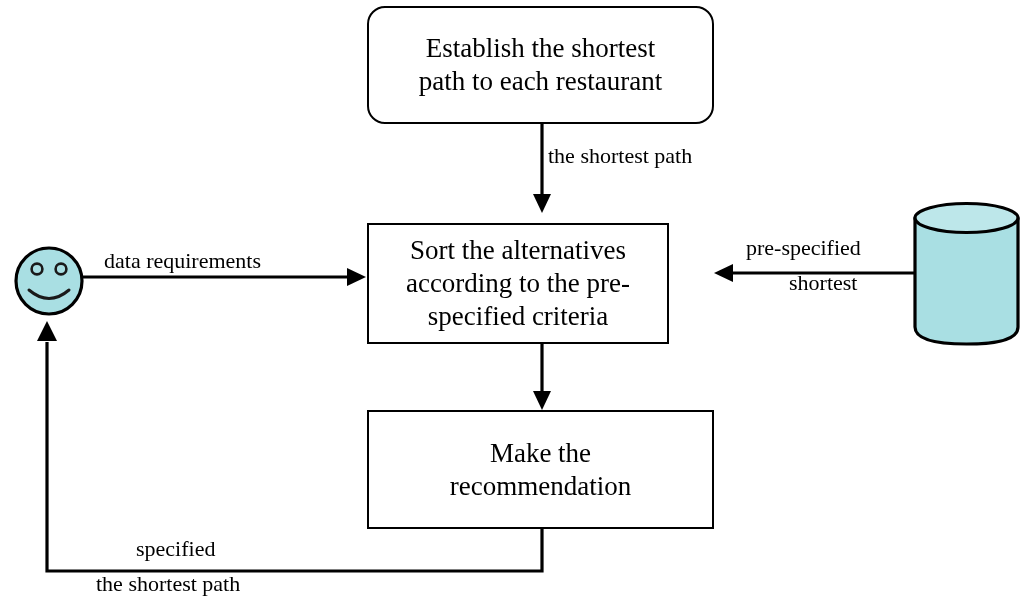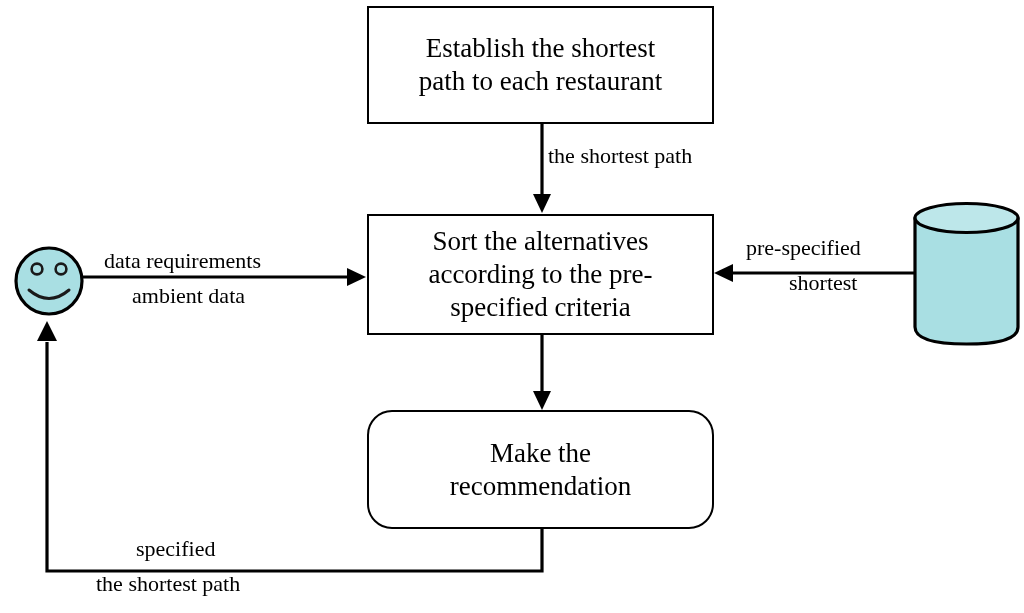--- a/index.html
+++ b/index.html
@@ -41,35 +41,35 @@
     display: block;
     padding: 0 10px;
     white-space: pre-line;
   }
   #box-establish {
     left: 367px;
     top: 6px;
     width: 347px;
     height: 118px;
     font-size: 27px;
+    border-radius: 18px;
   }
   #box-sort {
     left: 367px;
-    top: 214px;
-    width: 347px;
+    top: 223px;
+    width: 302px;
     height: 121px;
     font-size: 27px;
   }
   #box-recommend {
     left: 367px;
     top: 410px;
     width: 347px;
     height: 119px;
     font-size: 27px;
-    border-radius: 25px;
   }
   .edge-label {
     position: absolute;
     font-size: 22px;
     line-height: 1.16;
     white-space: nowrap;
     background: transparent;
   }
   #label-shortest-path-top {
     left: 548px;
@@ -163,21 +163,20 @@
 
   <div class="node-box" id="box-recommend">
     <span class="box-label">Make the
 recommendation</span>
   </div>
 
   <div class="edge-label" id="label-shortest-path-top">the shortest path</div>
 
   <div class="edge-label" id="label-user-requirements">data requirements</div>
 
-  <div class="edge-label" id="label-ambient-data">ambient data</div>
 
   <div class="edge-label" id="label-prespecified">pre-specified</div>
 
   <div class="edge-label" id="label-criteria">shortest</div>
 
   <div class="edge-label" id="label-restaurant">specified</div>
 
   <div class="edge-label" id="label-shortest-path-bottom">the shortest path</div>
 
 </div>

